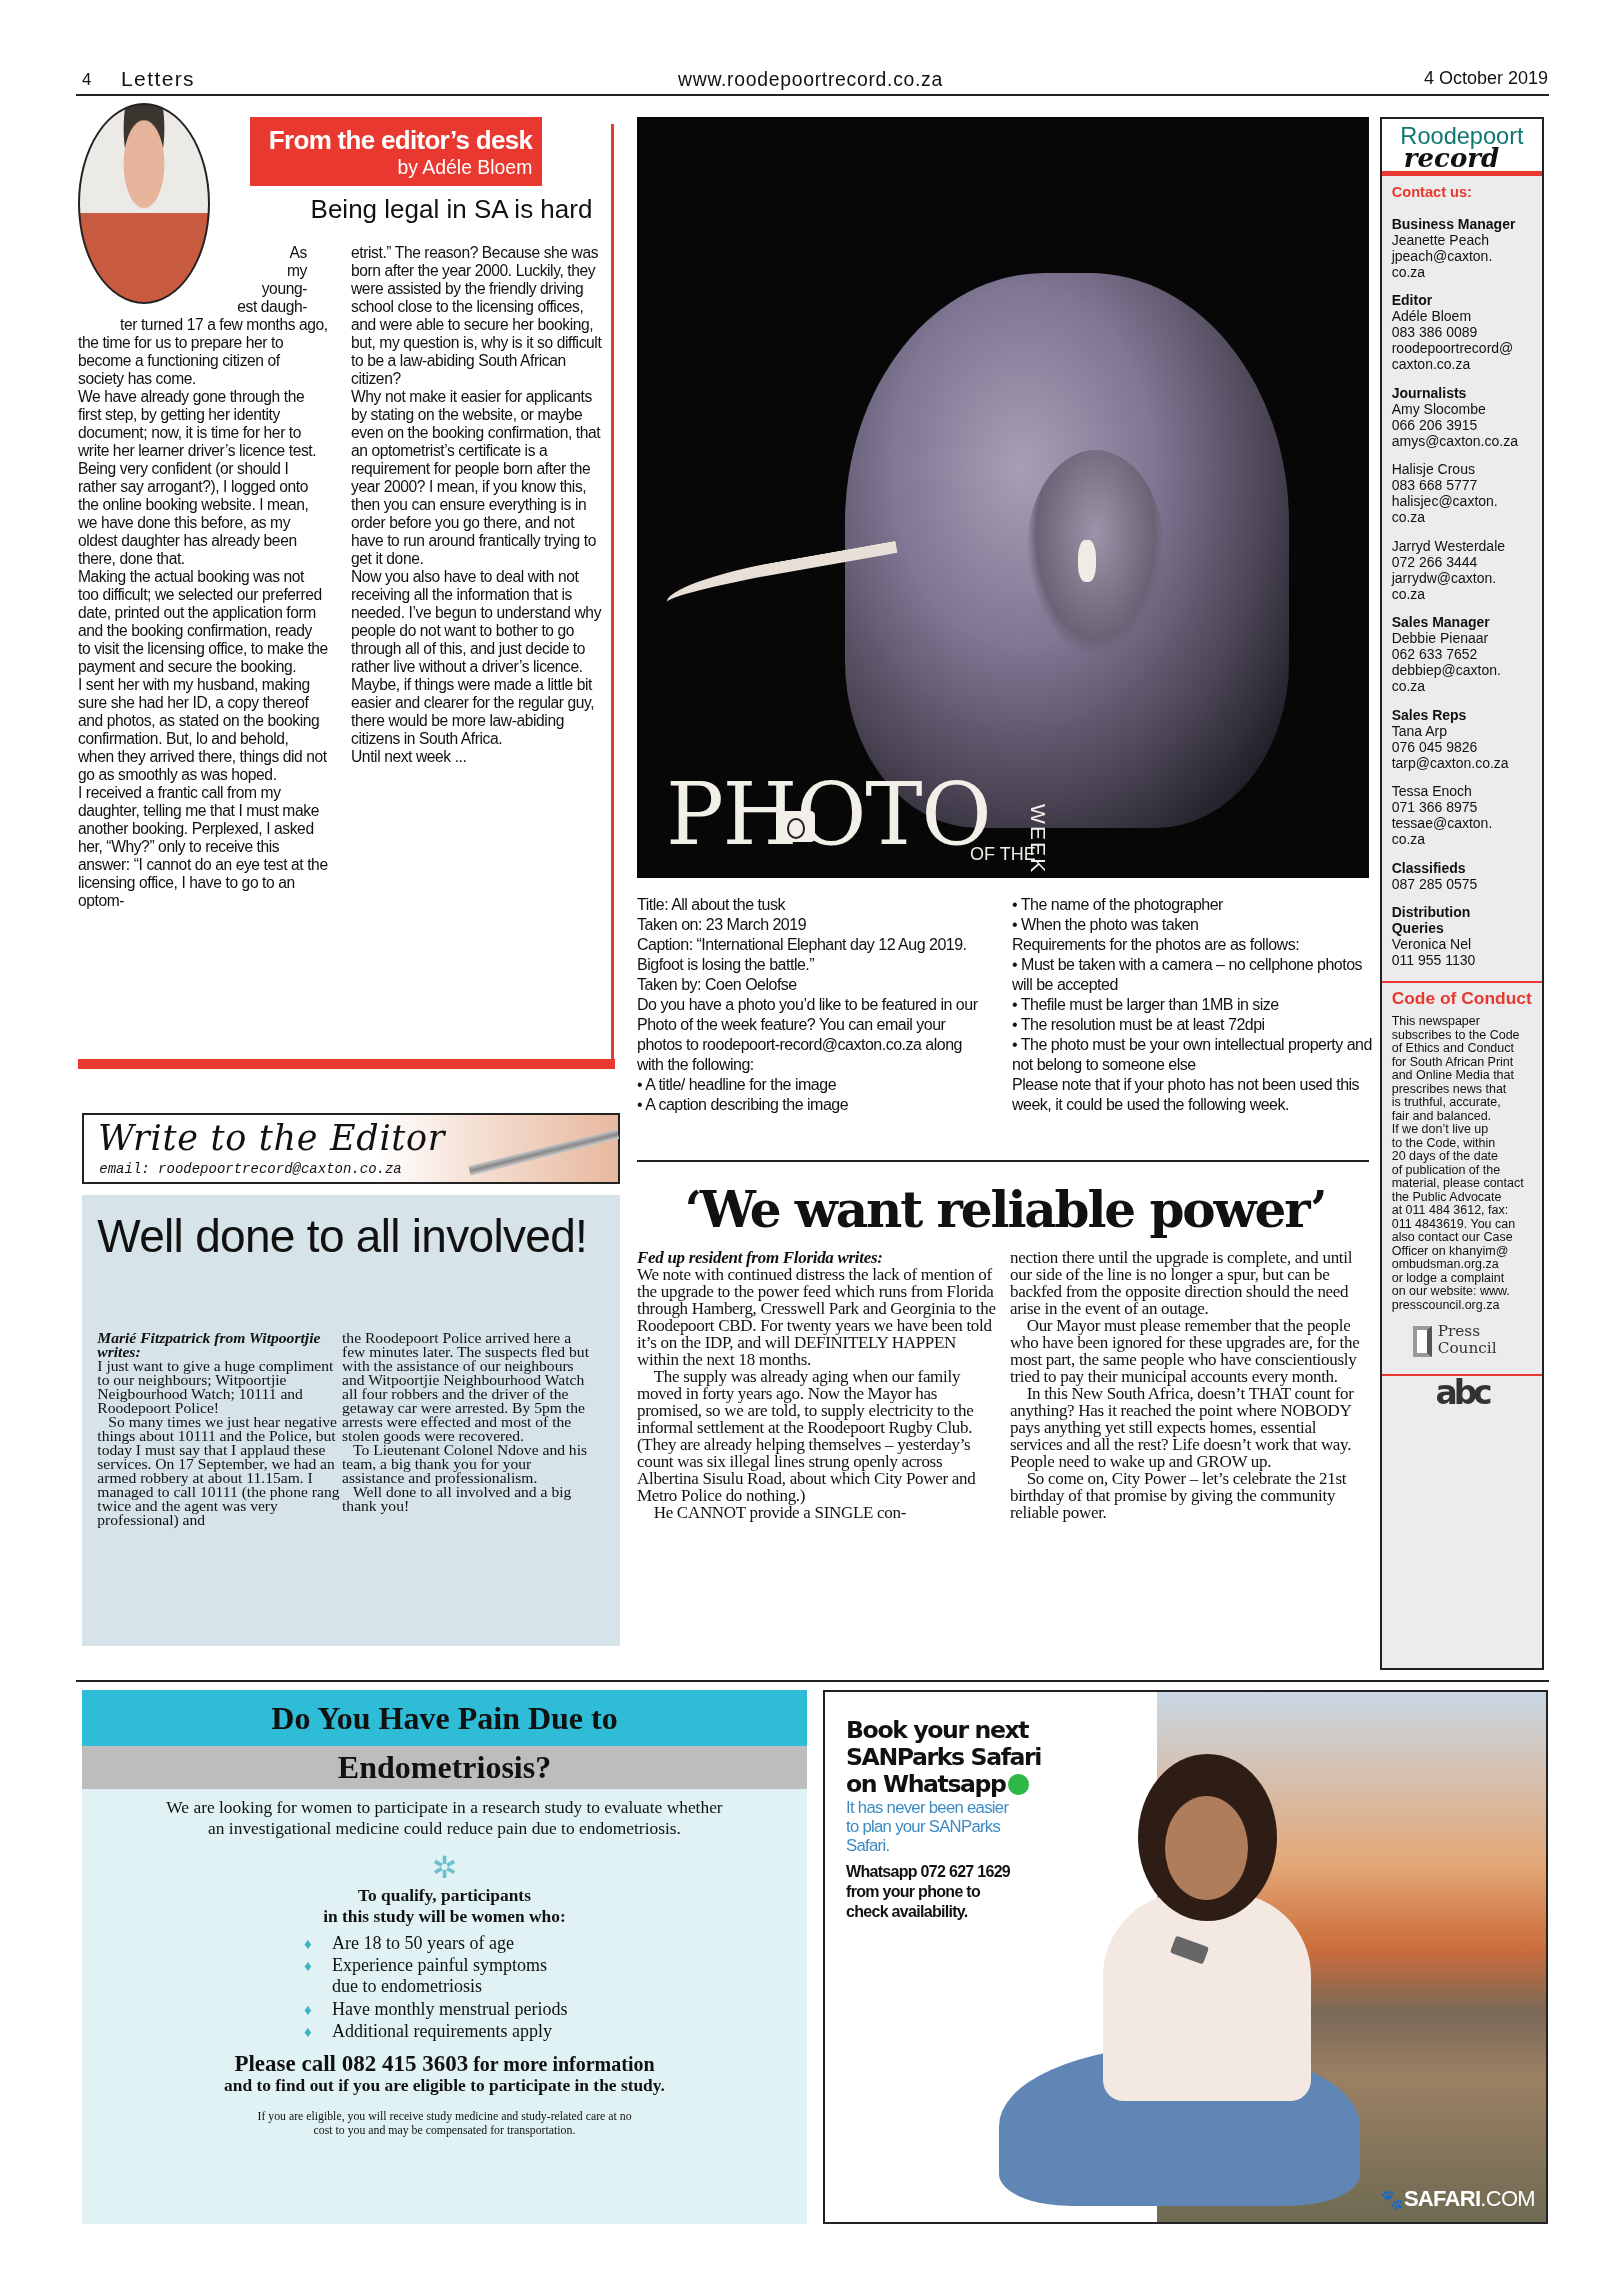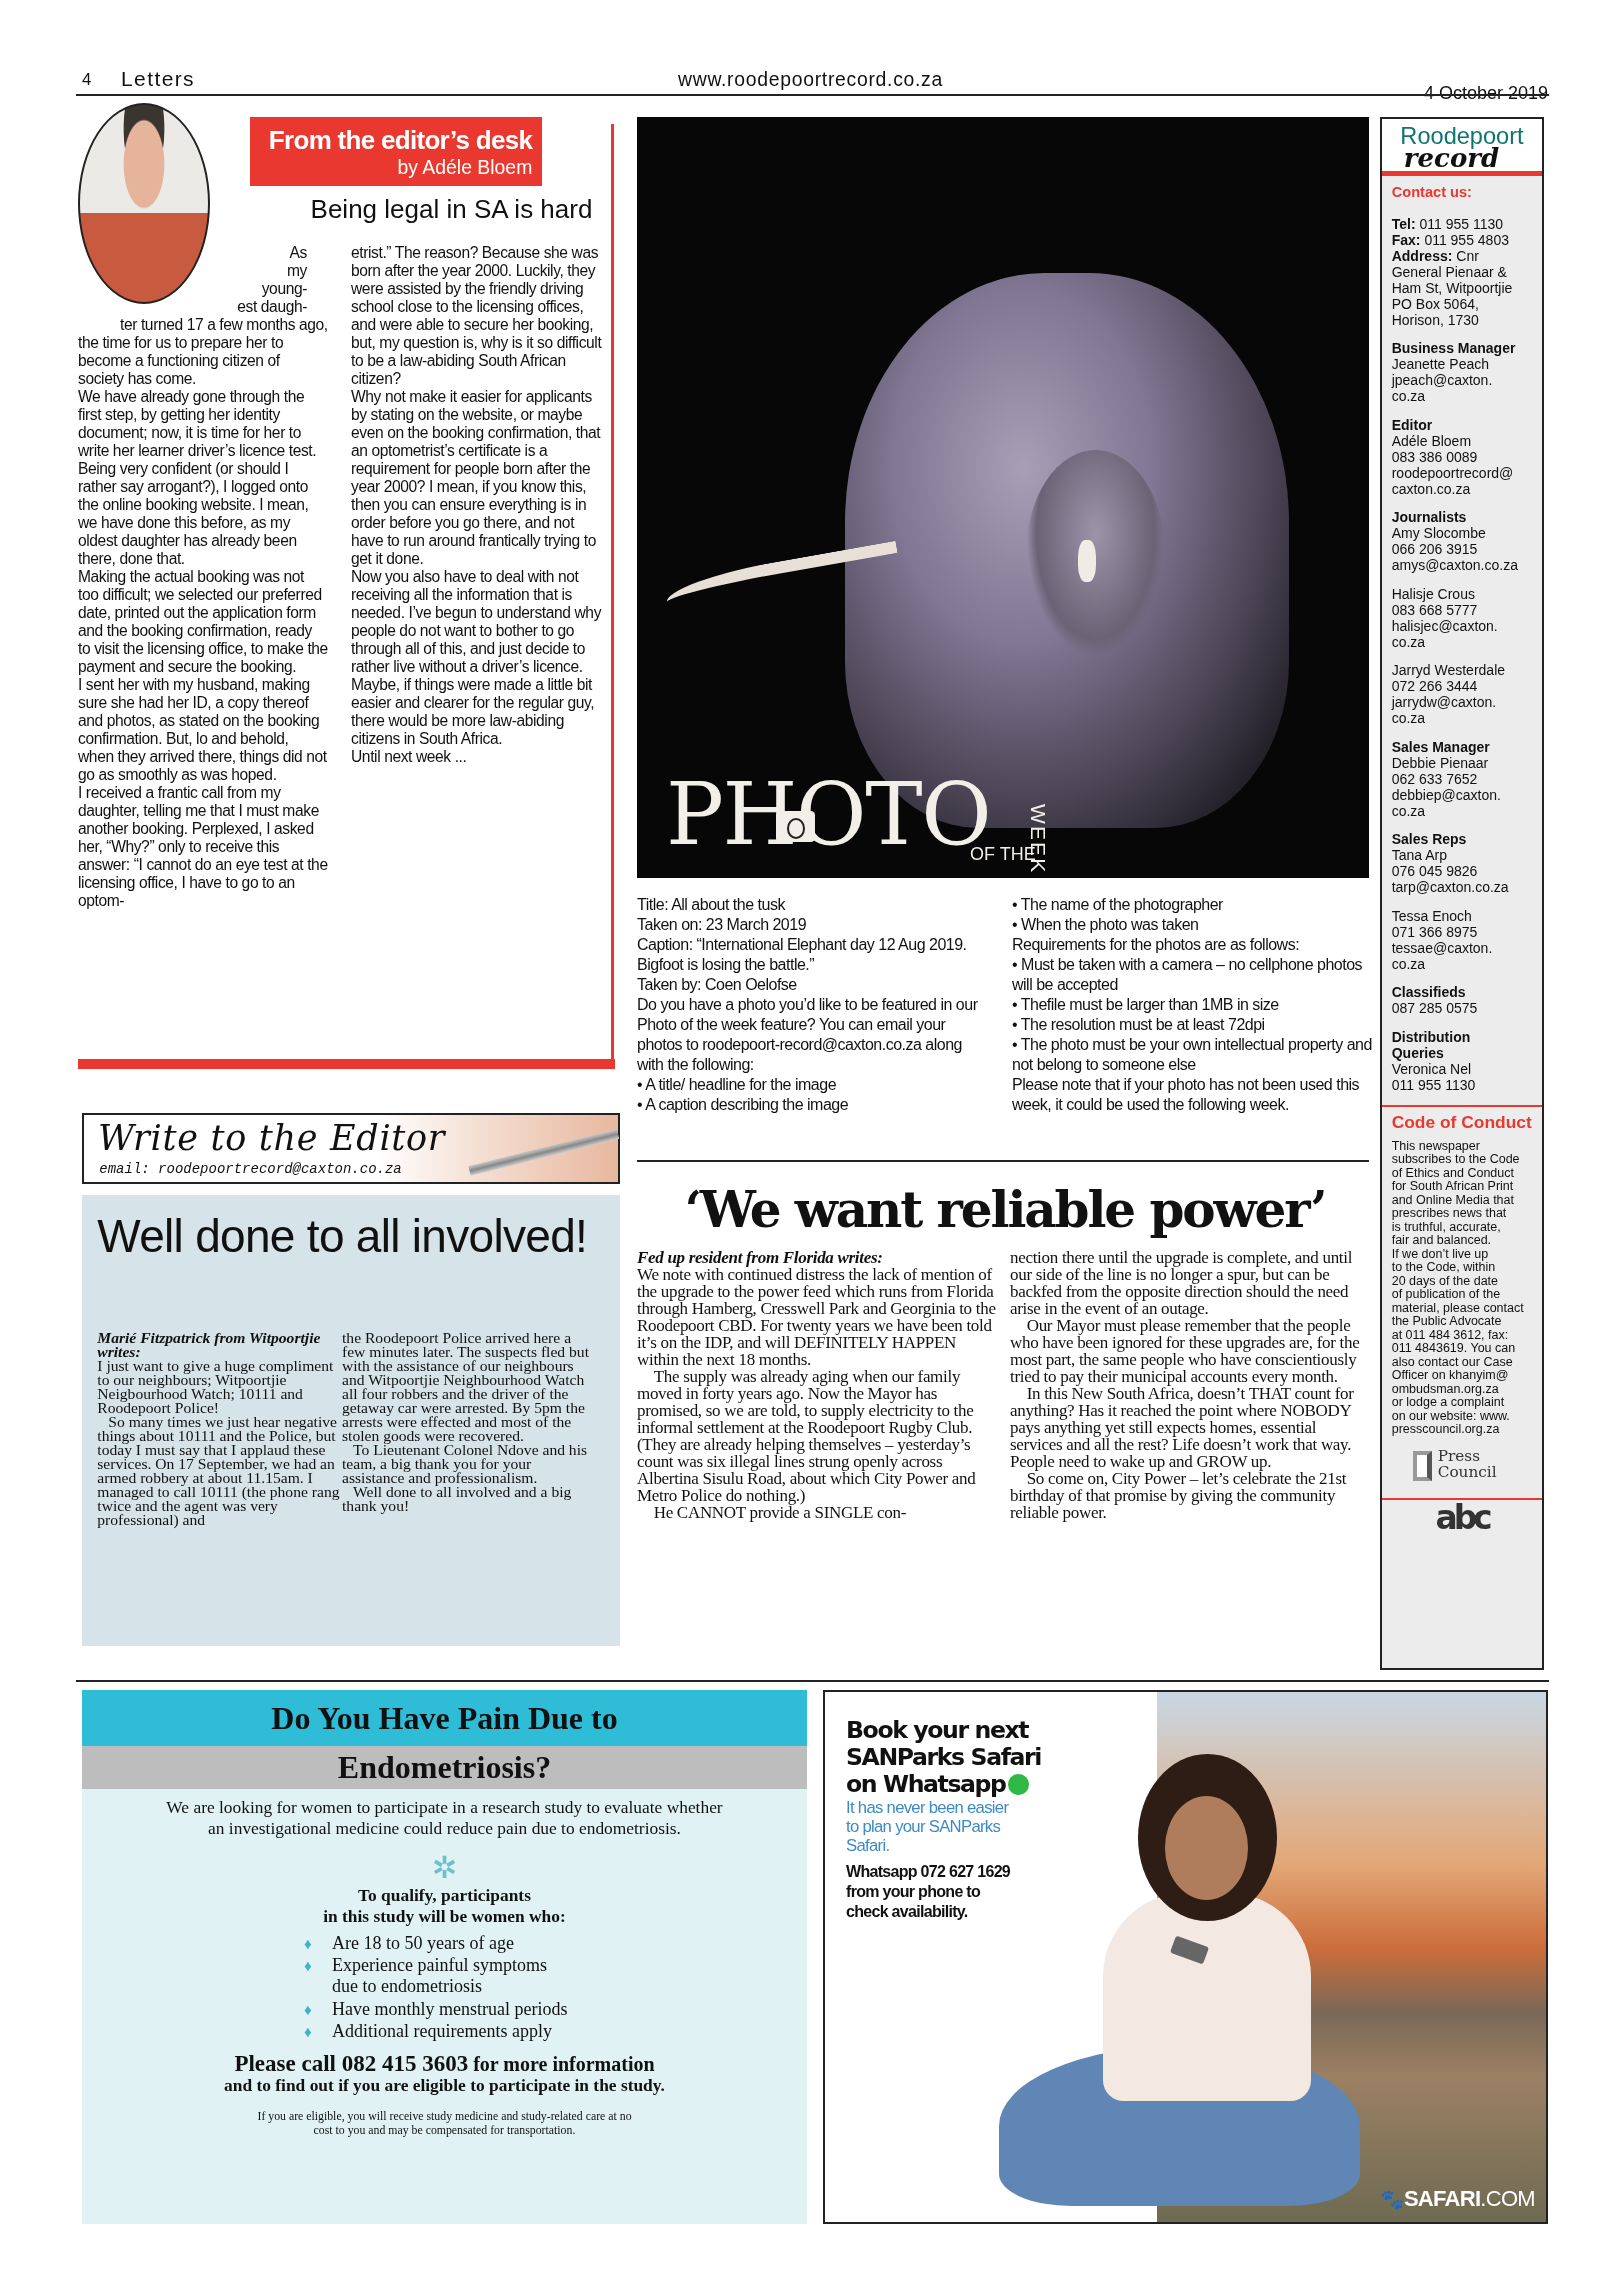--- a/index.html
+++ b/index.html
@@ -4,21 +4,21 @@
 <style>
   * { box-sizing: border-box; margin: 0; padding: 0; }
   html, body { width: 1624px; height: 2295px; background: #ffffff; overflow: hidden; }
   body { position: relative; font-family: "Liberation Sans", sans-serif; color: #111; }
 
   
   .page-header { position: absolute; left: 82px; top: 67px; width: 1466px; height: 30.5px; }
   .page-header .pnum { position: absolute; left: 0; top: 2.8px; font-size: 16.7px; }
   .page-header .section { position: absolute; left: 39px; top: 0; font-size: 21px; letter-spacing: 1.4px; }
   .page-header .url { position: absolute; left: 555px; width: 347px; text-align: center; top: 1.4px; font-size: 19.4px; letter-spacing: 0.7px; }
-  .page-header .date { position: absolute; right: 0; top: 16px; font-size: 18px; }
+  .page-header .date { position: absolute; right: 0; top: 1px; font-size: 18px; }
   .rule-top { position: absolute; left: 76px; top: 94px; width: 1473px; height: 2.1px; background: #222; }
 
   
   .editor-box { position: absolute; left: 250px; top: 124px; width: 364px; height: 944px; border: 3.5px solid #e9382f; border-top: none; border-left: none; }
   .editor-banner { position: absolute; left: 250px; top: 117px; width: 292px; height: 69px; background: #e9382f; color: #fff; text-align: right; padding: 8.3px 9.7px 0 0; }
   .editor-banner .t { font-size: 26px; font-weight: bold; letter-spacing: -0.7px; line-height: 30.5px; }
   .editor-banner .by { font-size: 19.4px; line-height: 23.6px; }
   .editor-bottom-bar { position: absolute; left: 78px; top: 1059px; width: 537px; height: 9.7px; background: #e9382f; }
   .avatar { position: absolute; left: 78px; top: 103px; width: 132px; height: 201px; border-radius: 50%; border: 2.1px solid #222; overflow: hidden;
     background: radial-gradient(ellipse at 50% 30%, #e6b49a 0 22%, transparent 23%), radial-gradient(ellipse at 50% 12%, #3b3530 0 22%, transparent 23%), linear-gradient(#eceae6 0 55%, #c85a40 55%); }
@@ -233,25 +233,20 @@
   <p class="ind">So come on, City Power – let’s celebrate the 21st birthday of that promise by giving the community reliable power.</p>
 </div>
 
 <div class="sidebar">
   <div class="sb-logo">
     <div class="r1">Roodepoort</div>
     <div class="r2">record</div>
   </div>
   <div class="sb-body">
     <div class="contact">Contact us:</div>
-    <div class="grp">
-      <div><span class="lbl">Tel:</span> <span>011 955 1130</span></div>
-      <div><span class="lbl">Fax:</span> <span>011 955 4803</span></div>
-      <div><span class="lbl">Address:</span> <span>Cnr General Pienaar &amp; Ham St, Witpoortjie PO Box 5064, Horison, 1730</span></div>
-    </div>
     <div class="grp">
         <div class="lbl ln">Business Manager</div>
         <div class="ln">Jeanette Peach
 jpeach@caxton.
 co.za</div>
       </div>
     <div class="grp">
         <div class="lbl ln">Editor</div>
         <div class="ln">Adéle Bloem
 083 386 0089

